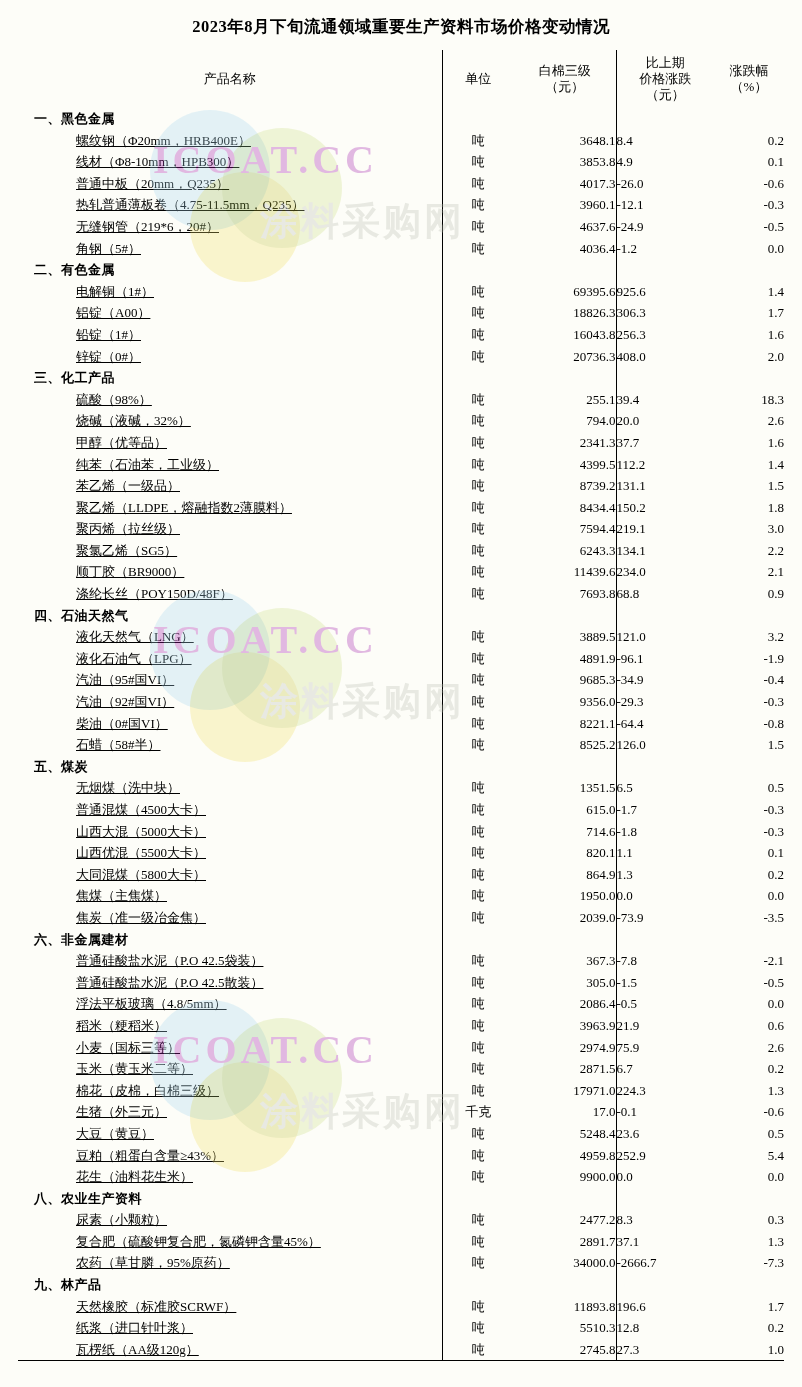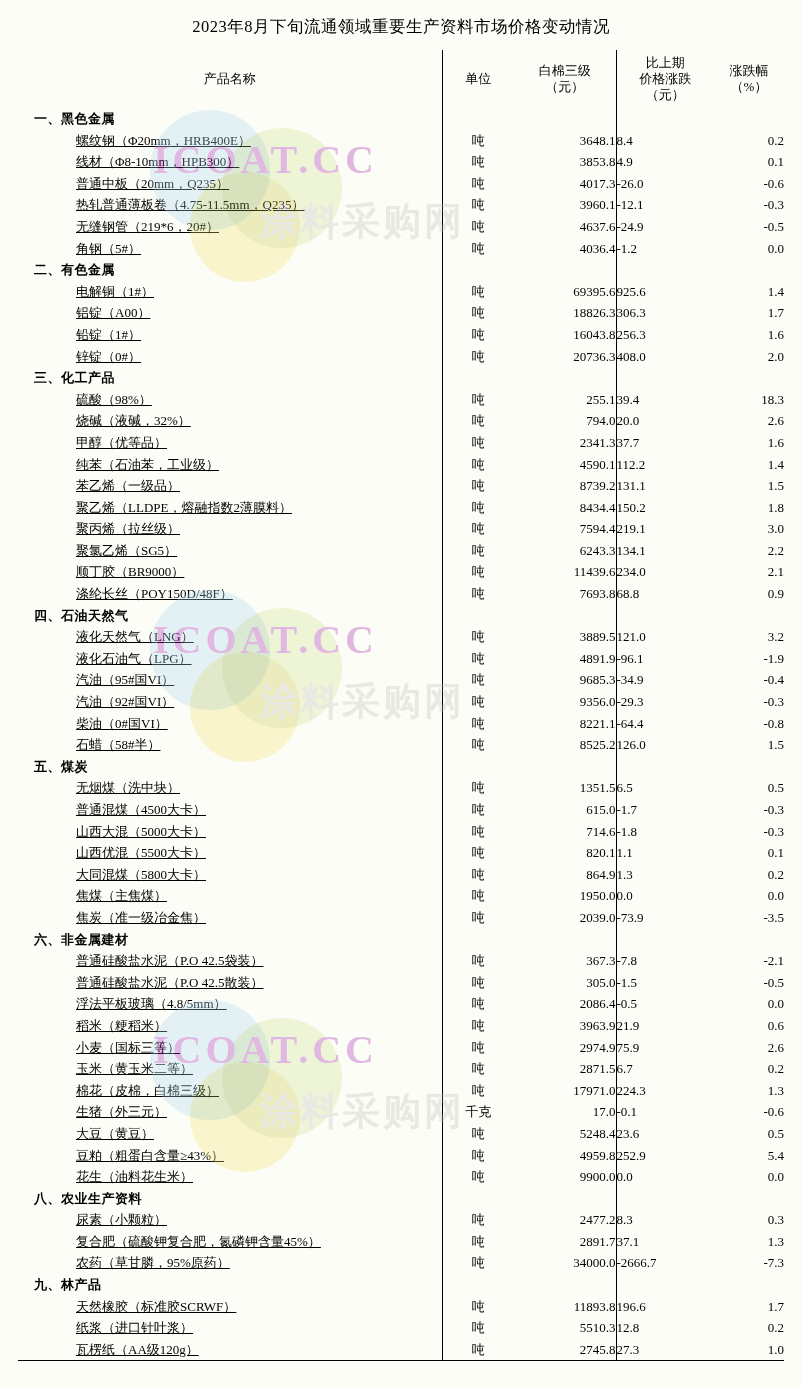--- a/index.html
+++ b/index.html
@@ -61,21 +61,21 @@
 
   
   .page {
     position: relative;
     z-index: 1;
     padding: 10px 18px 0 18px;
     box-sizing: border-box;
   }
   .doc-title {
     text-align: center;
-    font-weight: normal;
+    font-weight: bold;
     font-size: 16.5px;
     letter-spacing: 0.5px;
     margin: 6px 0 12px 0;
     font-family: "Liberation Serif", serif;
   }
 
   table.price {
     width: 766px;
     border-collapse: collapse;
     table-layout: fixed;
@@ -306,21 +306,21 @@
         <tr class="item">
           <td class="c-name">甲醇（优等品）</td>
           <td class="c-unit">吨</td>
           <td class="c-price">2341.3</td>
           <td class="c-diff">37.7</td>
           <td class="c-pct">1.6</td>
         </tr>
         <tr class="item">
           <td class="c-name">纯苯（石油苯，工业级）</td>
           <td class="c-unit">吨</td>
-          <td class="c-price">4590.1</td>
+          <td class="c-price">4399.5</td>
           <td class="c-diff">112.2</td>
           <td class="c-pct">1.4</td>
         </tr>
         <tr class="item">
           <td class="c-name">苯乙烯（一级品）</td>
           <td class="c-unit">吨</td>
           <td class="c-price">8739.2</td>
           <td class="c-diff">131.1</td>
           <td class="c-pct">1.5</td>
         </tr>

